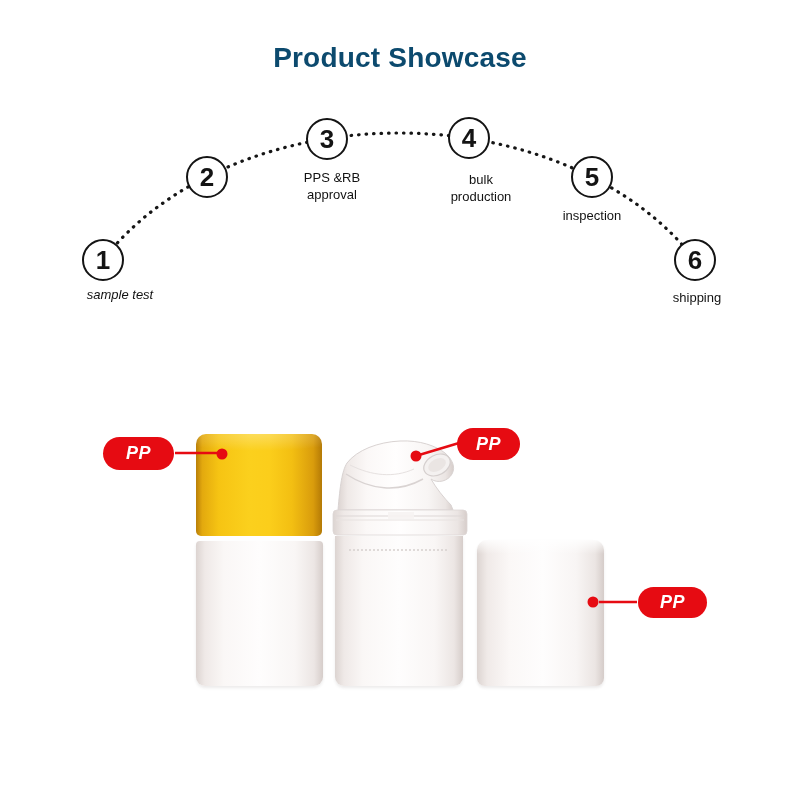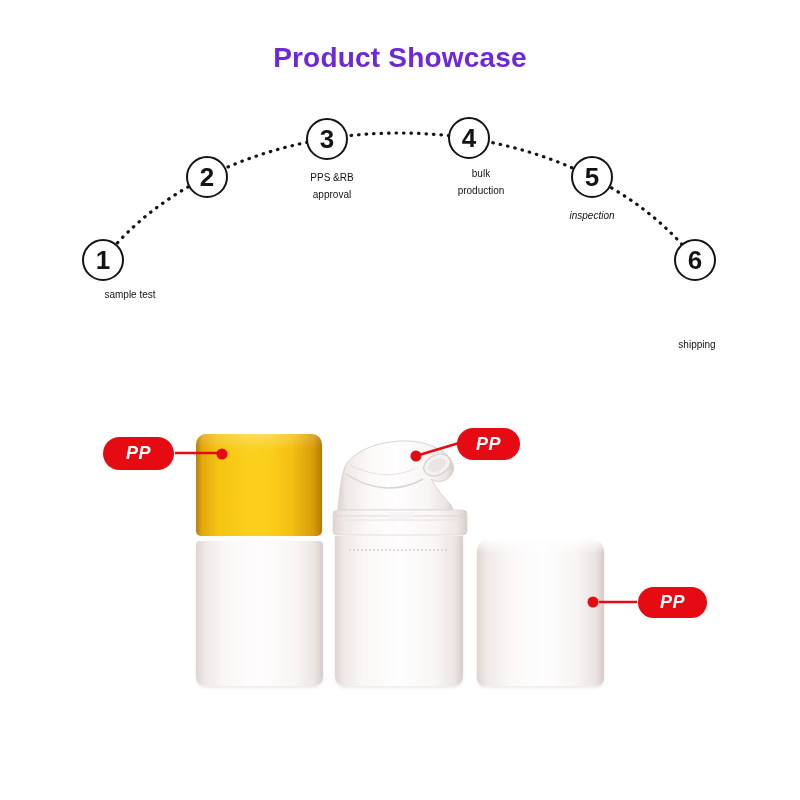--- a/index.html
+++ b/index.html
@@ -3,40 +3,40 @@
 <meta charset="utf-8">
 <style>
   html,body{margin:0;padding:0;background:#ffffff;}
   #canvas{
     position:relative;width:800px;height:800px;background:#ffffff;overflow:hidden;
     font-family:"Liberation Sans",sans-serif;color:#111;
   }
   
   .page-title{
     position:absolute;top:42px;left:0;width:100%;text-align:center;
-    font-size:28px;font-weight:bold;color:#6d28d9;letter-spacing:.2px;
+    font-size:28px;font-weight:bold;color:#0c4a6e;letter-spacing:.2px;
   }
   
   #flow-svg{position:absolute;left:0;top:0;width:800px;height:330px;}
   .step-circle{
     position:absolute;box-sizing:border-box;width:42px;height:42px;
     border:2.5px solid #141414;border-radius:50%;background:#fff;
     display:flex;align-items:center;justify-content:center;
     font-size:26px;font-weight:bold;color:#141414;
   }
   .step-label{
-    position:absolute;width:140px;text-align:center;font-size:10px;
+    position:absolute;width:140px;text-align:center;font-size:13px;
     line-height:16.5px;color:#121212;white-space:pre-line;
   }
-  .sc1{left:82px;top:239px;}  .sl1{left:60px;top:287px;}
+  .sc1{left:82px;top:239px;}  .sl1{left:50px;top:287px;font-style:italic;}
   .sc2{left:186px;top:156px;} .sl2{left:150px;top:208px;}
   .sc3{left:306px;top:118px;} .sl3{left:262px;top:170px;}
-  .sc4{left:448px;top:117px;} .sl4{left:411px;top:166px;}
-  .sc5{left:571px;top:156px;} .sl5{left:522px;top:208px;font-style:italic;}
-  .sc6{left:674px;top:239px;} .sl6{left:627px;top:290px;margin-top:47px;}
+  .sc4{left:448px;top:117px;} .sl4{left:411px;top:172px;}
+  .sc5{left:571px;top:156px;} .sl5{left:522px;top:208px;}
+  .sc6{left:674px;top:239px;} .sl6{left:627px;top:290px;}
   
   .cap-yellow{
     position:absolute;left:196px;top:434px;width:126px;height:102px;
     border-radius:10px 10px 5px 5px;
     background:
       radial-gradient(120% 26px at 50% 0,rgba(255,255,255,.28),rgba(255,255,255,0) 65%),
       linear-gradient(90deg,#b97f08 0%,#e3a90e 5%,#f6c413 18%,#fbd01d 42%,#fbce1b 58%,#f3bf12 76%,#d99c0c 93%,#b47a06 100%);
   }
   .body-white{
     position:absolute;border-radius:4px 4px 9px 9px;

